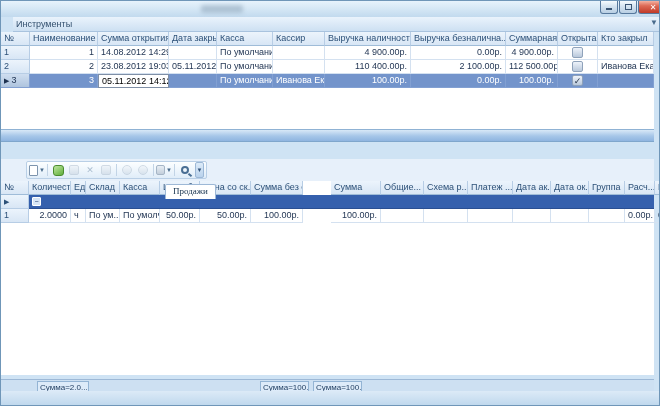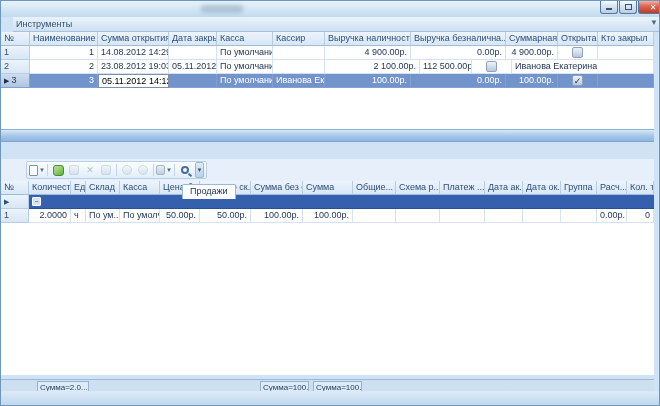--- a/index.html
+++ b/index.html
@@ -84,21 +84,21 @@
     border:1px solid #a5b5c6;}
   .magico{position:relative;width:8px;height:8px;border:2px solid #4a6f94;border-radius:50%;}
   .magico::after{content:"";position:absolute;left:5px;top:6px;width:4px;height:2px;
     background:#4a6f94;transform:rotate(40deg);}
   .tb-ovf{width:9px;height:16px;margin-left:2px;background:linear-gradient(#dcebf9,#b9d2ec);
     border:1px solid #9db8d6;border-radius:2px;font-size:6px;color:#35557a;
     display:flex;align-items:center;justify-content:center;}
   
   .g2 .c-num{width:28px;} .g2 .c-qty{width:42px;text-align:right;} .g2 .c-unit{width:15px;}
   .g2 .c-skl{width:34px;} .g2 .c-ks{width:40px;} .g2 .c-p1{width:40px;}
-  .g2 .c-p2{width:51px;} .g2 .c-s1{width:52px;} .g2 .c-s2{width:50px;}
+  .g2 .c-p2{width:51px;} .g2 .c-s1{width:52px;} .g2 .c-s2{width:50px;margin-left:28px;}
   .g2 .c-ab{width:43px;} .g2 .c-sch{width:44px;} .g2 .c-pay{width:45px;}
   .g2 .c-da{width:38px;} .g2 .c-do{width:38px;} .g2 .c-grp{width:36px;}
   .g2 .c-ra{width:30px;} .g2 .c-kt{width:18px;flex:1 1 auto;}
   .grouprow{background:#3560ad;color:#fff;display:flex;align-items:center;flex:1 1 auto;
     border-bottom:1px solid #2a4f92;padding:0 2px;overflow:hidden;white-space:nowrap;}
   .grpico{width:9px;height:9px;background:#d7e5f5;border:1px solid #fff;border-radius:1px;
     font-size:7px;line-height:7px;text-align:center;color:#1c3a6e;margin:0 3px 0 1px;}
   
   .sumband{position:absolute;left:0;top:378px;width:653px;height:32px;
     background:#cde0f2;border-top:1px solid #9db8d6;border-bottom:1px solid #9db8d6;}
@@ -167,20 +167,21 @@
       <div class="cell c-who"></div>
     </div>
 
     <div class="grow">
       <div class="cell rh c-num">2</div>
       <div class="cell c-id">2</div>
       <div class="cell c-od">23.08.2012 19:03</div>
       <div class="cell c-cd">05.11.2012 14...</div>
       <div class="cell c-ks">По умолчанию</div>
       <div class="cell c-kr"></div>
+      <div class="cell money c-cash">110 400.00р.</div>
       <div class="cell money c-cashless">2 100.00р.</div>
       <div class="cell money c-tot">112 500.00р.</div>
       <div class="cell c-open">
           <div class="cb"></div>
         </div>
       <div class="cell c-who">Иванова Екатерина</div>
     </div>
 
     <div class="grow sel">
       <div class="cell rh c-num"><span class="rowmark">▶</span><span>3</span></div>
@@ -198,21 +199,21 @@
       <div class="cell c-who"></div>
     </div>
   </div>
 
   <div class="splitter"></div>
 
   <div class="tabstrip">
     <div class="tab" style="left:24px;">Чеки</div>
     <div class="tab" style="left:56px;">Приходные ордера</div>
     <div class="tab" style="left:142px;">Общие</div>
-    <div class="tab active" style="left:181px;">Продажи</div>
+    <div class="tab active" style="left:164px;font-family:Liberation Serif, serif;">Продажи</div>
   </div>
 
   <div class="panel">
     <div class="toolbar">
       <div class="tbtn">
           <span class="pageico"></span>
           <span class="ddarrow">▼</span>
         </div>
       <div class="tsep"></div>
       <div class="tbtn">

